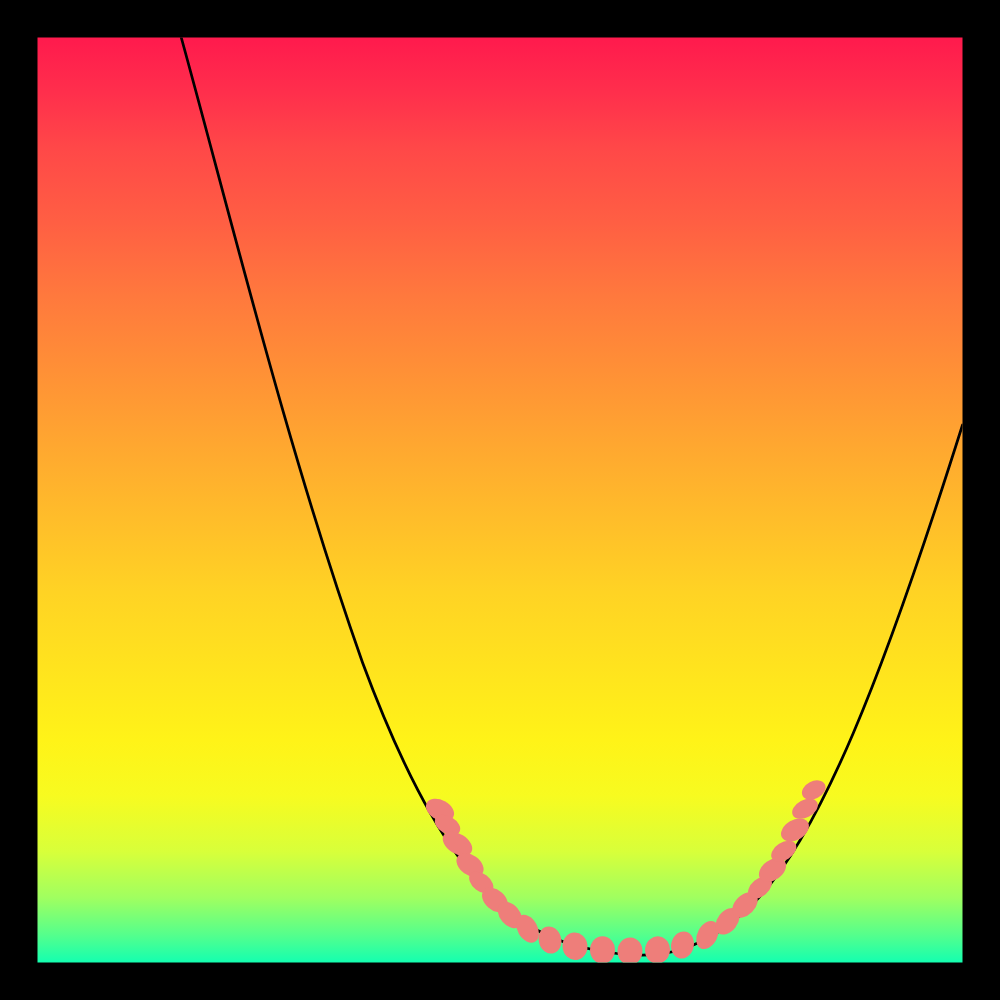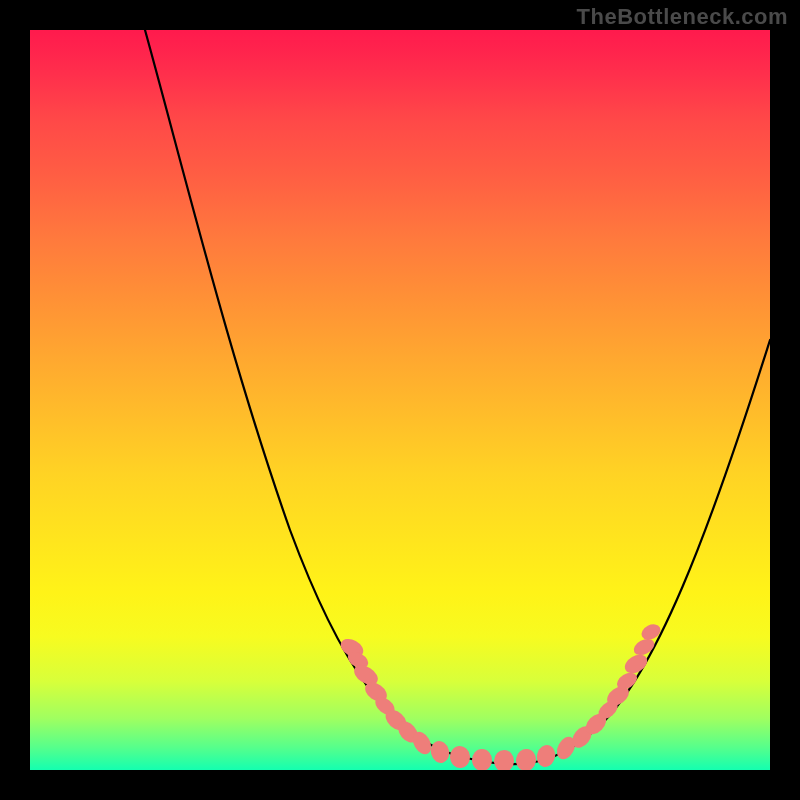--- a/index.html
+++ b/index.html
@@ -70,21 +70,20 @@
   }
   .bead {
     fill: #ee7e7a;
     stroke: none;
   }
 </style>
 </head>
 <body>
 
 <div class="frame">
-  <div class="watermark">TheBottleneck.com</div>
 
   <div class="plot">
     <svg viewBox="0 0 740 740">
       <path class="curve" d="M 115 0 C 155 145, 200 330, 260 500 C 310 635, 360 705, 425 725 C 480 740, 520 740, 565 700 C 625 648, 680 500, 740 310"></path>
       <g id="beads-left">
           <ellipse class="bead" cx="322" cy="618" rx="8" ry="12" transform="rotate(-62 322 618)"></ellipse>
           <ellipse class="bead" cx="328" cy="630" rx="7" ry="11" transform="rotate(-60 328 630)"></ellipse>
           <ellipse class="bead" cx="336" cy="645" rx="8" ry="13" transform="rotate(-58 336 645)"></ellipse>
           <ellipse class="bead" cx="346" cy="662" rx="8" ry="12" transform="rotate(-55 346 662)"></ellipse>
           <ellipse class="bead" cx="355" cy="676" rx="7" ry="11" transform="rotate(-52 355 676)"></ellipse>

